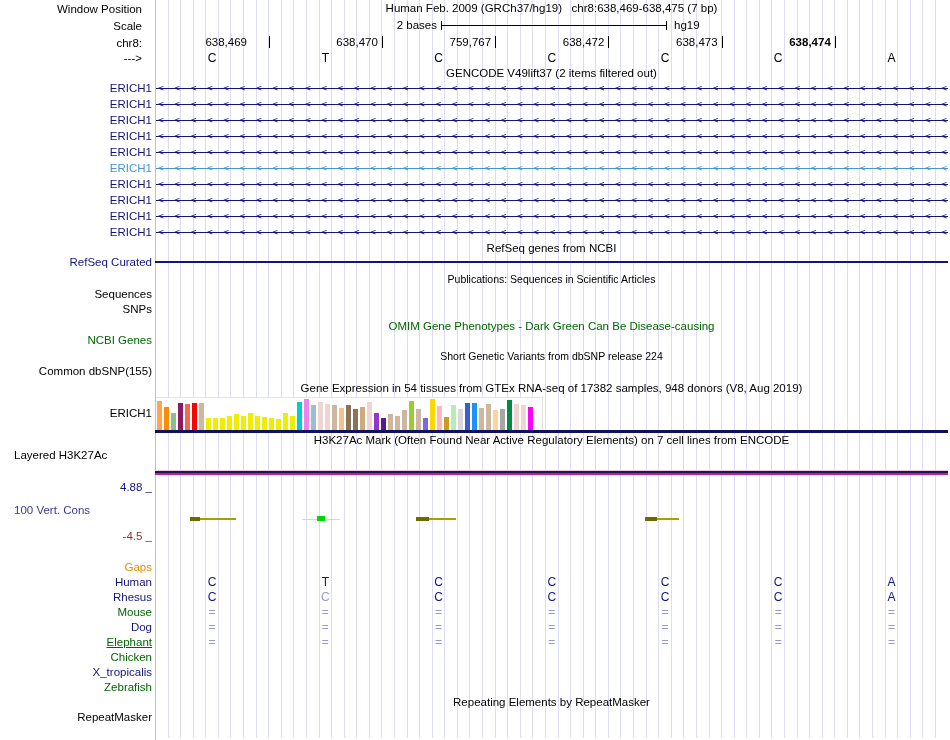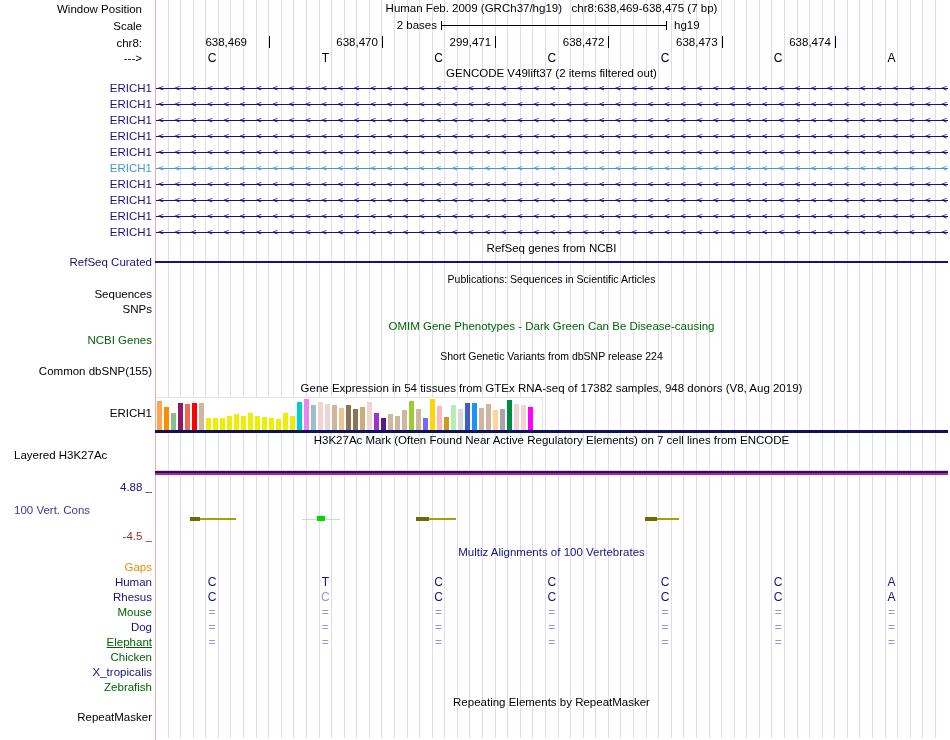--- a/index.html
+++ b/index.html
@@ -146,21 +146,20 @@
       <div class="cons-mark" style="left:190px;top:518px;width:46px;height:2px;background:#A3A300;"></div>
       <div class="cons-mark" style="left:190px;top:517px;width:10px;height:4px;background:#6B6B00;"></div>
       <div class="cons-mark" style="left:302px;top:519px;width:38px;height:1px;background:#BCE8BC;"></div>
       <div class="cons-mark" style="left:317px;top:516px;width:8px;height:5px;background:#00D800;"></div>
       <div class="cons-mark" style="left:416px;top:518px;width:40px;height:2px;background:#A3A300;"></div>
       <div class="cons-mark" style="left:416px;top:517px;width:13px;height:4px;background:#6B6B00;"></div>
       <div class="cons-mark" style="left:645px;top:518px;width:34px;height:2px;background:#A3A300;"></div>
       <div class="cons-mark" style="left:645px;top:517px;width:12px;height:4px;background:#6B6B00;"></div>
     </div>
 
-  <div class="ctitle navy" style="top:545px">Multiz Alignments of 100 Vertebrates</div>
   <div id="multiz-rows">
       <div class="rowlabel" style="top:560px;color:#ED8C00;">Gaps</div>
       <div class="rowlabel" style="top:575px;color:#14147E;">Human</div>
       <div class="base-letter" style="left:200.1px;top:575px;color:#14147E;">C</div>
       <div class="base-letter" style="left:313.3px;top:575px;color:#14147E;">T</div>
       <div class="base-letter" style="left:426.5px;top:575px;color:#14147E;">C</div>
       <div class="base-letter" style="left:539.8px;top:575px;color:#14147E;">C</div>
       <div class="base-letter" style="left:653.0px;top:575px;color:#14147E;">C</div>
       <div class="base-letter" style="left:766.2px;top:575px;color:#14147E;">C</div>
       <div class="base-letter" style="left:879.4px;top:575px;color:#14147E;">A</div>
@@ -200,27 +199,27 @@
       <div class="rowlabel" style="top:665px;color:#14147E;">X_tropicalis</div>
       <div class="rowlabel" style="top:680px;color:#006400;">Zebrafish</div>
     </div>
 
   <div class="ctitle" style="top:695px">Repeating Elements by RepeatMasker</div>
   <div class="rowlabel" style="top:710px">RepeatMasker</div>
 <div class="ruler-num" style="left:177px;top:36px;">638,469</div>
     <div class="tick" style="left:268.7px;top:36px;height:12px;"></div>
     <div class="ruler-num" style="left:307.9px;top:36px;">638,470</div>
     <div class="tick" style="left:381.9px;top:36px;height:12px;"></div>
-    <div class="ruler-num" style="left:421.1px;top:36px;">299,471</div>
+    <div class="ruler-num" style="left:421.1px;top:36px;">759,767</div>
     <div class="tick" style="left:495.1px;top:36px;height:12px;"></div>
     <div class="ruler-num" style="left:534.4px;top:36px;">638,472</div>
     <div class="tick" style="left:608.4px;top:36px;height:12px;"></div>
     <div class="ruler-num" style="left:647.6px;top:36px;">638,473</div>
     <div class="tick" style="left:721.6px;top:36px;height:12px;"></div>
-    <div class="ruler-num" style="left:760.8px;top:36px;">638,474</div>
+    <div class="ruler-num" style="left:760.8px;top:36px;font-weight:bold;">638,474</div>
     <div class="tick" style="left:834.8px;top:36px;height:12px;"></div>
     <div class="base-letter" style="left:200.1px;top:51px;">C</div>
     <div class="base-letter" style="left:313.3px;top:51px;">T</div>
     <div class="base-letter" style="left:426.5px;top:51px;">C</div>
     <div class="base-letter" style="left:539.8px;top:51px;">C</div>
     <div class="base-letter" style="left:653.0px;top:51px;">C</div>
     <div class="base-letter" style="left:766.2px;top:51px;">C</div>
     <div class="base-letter" style="left:879.4px;top:51px;">A</div>
     <div class="rowlabel" style="top:81px;color:#14147E;">ERICH1</div>
     <div class="gene-row" style="top:81px;color:#14147E;">

